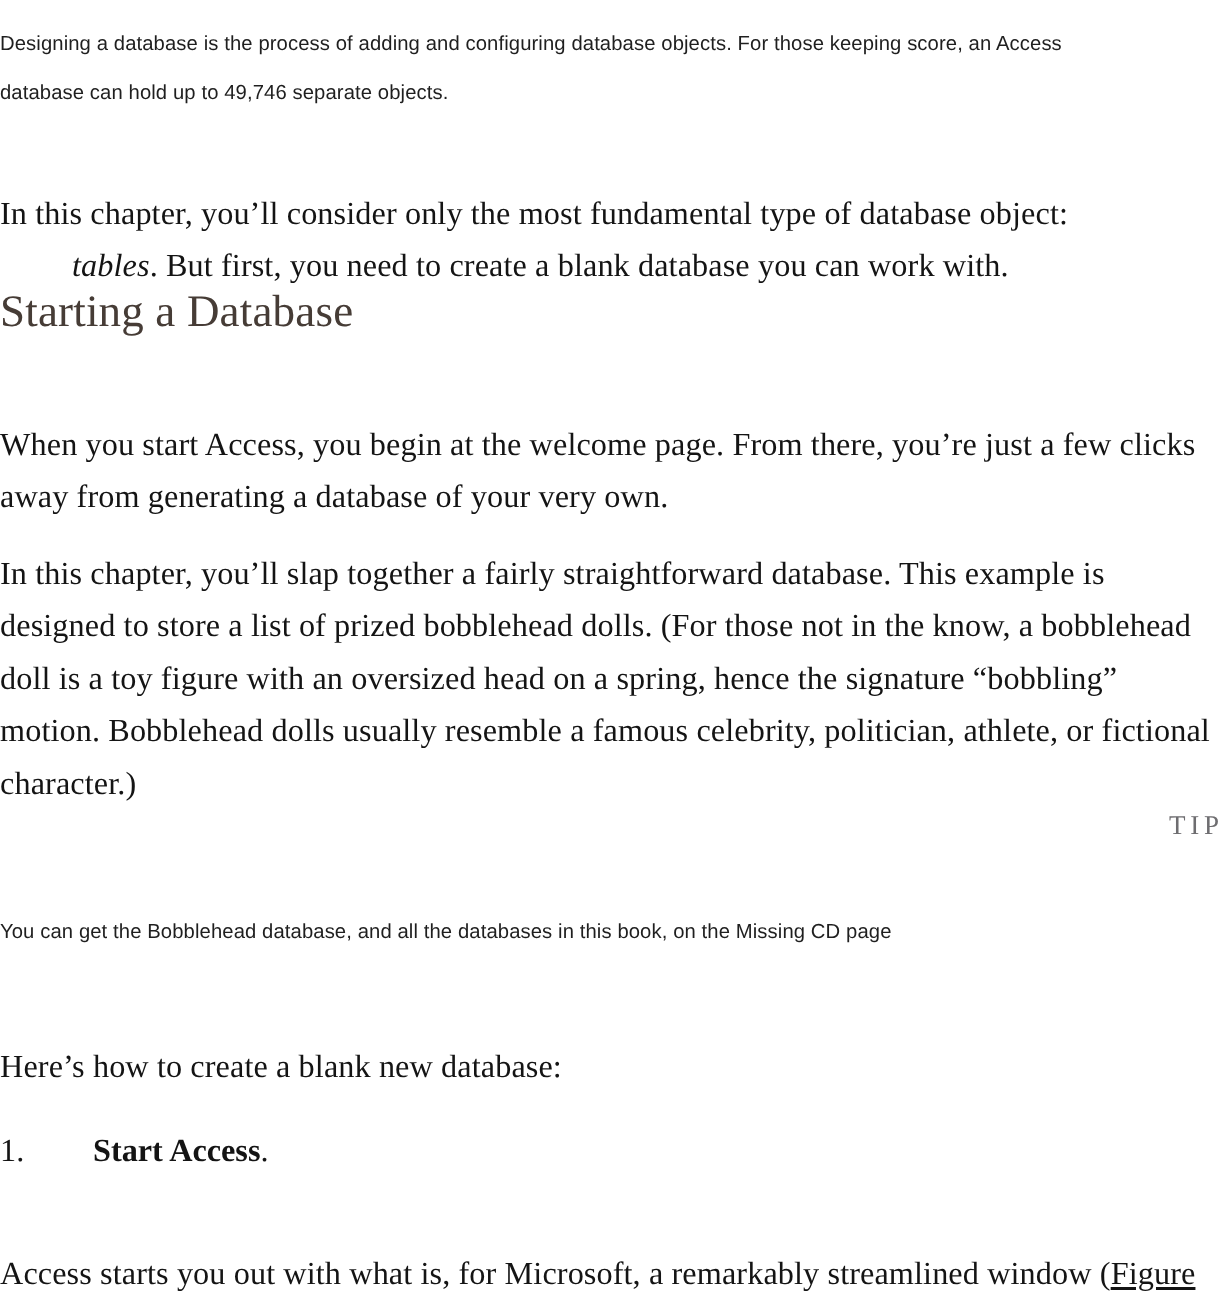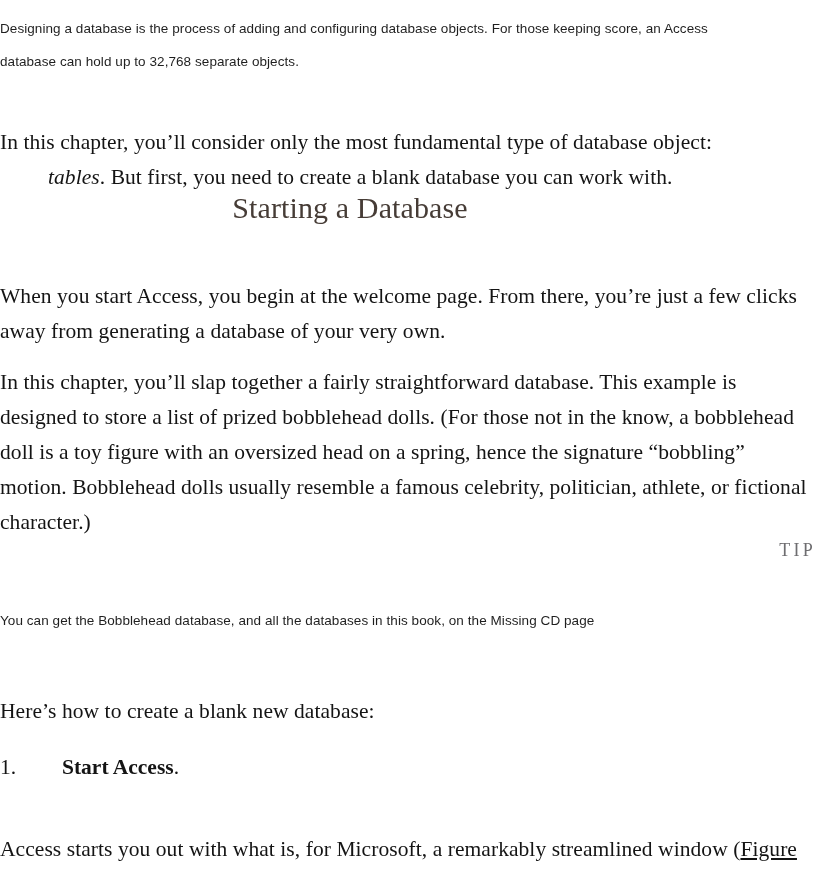--- a/index.html
+++ b/index.html
@@ -100,37 +100,37 @@
     text-decoration: underline;
     text-underline-offset: 1px;
     color: inherit;
   }
 
   
   .abs { position: absolute; left: 0; }
 
   #intro-note      { top: 12px;  width: 816px; }
   #para-chapter    { top: 103px; width: 760px; }
-  #heading-start   { top: 190px; width: 700px; text-align: center; }
+  #heading-start   { top: 190px; width: 700px; }
   #para-welcome    { top: 257px; width: 800px; }
   #para-example    { top: 343px; width: 812px; }
   #tip-label       { top: 540px; width: 816px; }
   #tip-body        { top: 604px; width: 760px; }
   #para-howto      { top: 656px; width: 700px; margin-top: 38px; }
   #step-one        { top: 752px; width: 700px; }
   #para-figure     { top: 812px; width: 812px; }
 </style>
 </head>
 <body>
 
 <div class="page">
 
   <div class="abs sans-block" id="intro-note">
     <div>Designing a database is the process of adding and configuring database objects. For those keeping score, an Access</div>
-    <div>database can hold up to 32,768 separate objects.</div>
+    <div>database can hold up to 49,746 separate objects.</div>
   </div>
 
   <p class="abs body-para" id="para-chapter"><span>In this chapter, you’ll consider only the most fundamental type of database object: </span><span class="ital">tables</span><span>. But first, you need to create a blank database you can work with.</span></p>
 
   <h2 class="abs section-heading" id="heading-start">Starting a Database</h2>
 
   <p class="abs body-para" id="para-welcome">When you start Access, you begin at the welcome page. From there, you’re just a few clicks away from generating a database of your very own.</p>
 
   <p class="abs body-para" id="para-example">In this chapter, you’ll slap together a fairly straightforward database. This example is designed to store a list of prized bobblehead dolls. (For those not in the know, a bobblehead doll is a toy figure with an oversized head on a spring, hence the signature “bobbling” motion. Bobblehead dolls usually resemble a famous celebrity, politician, athlete, or fictional character.)</p>
 

